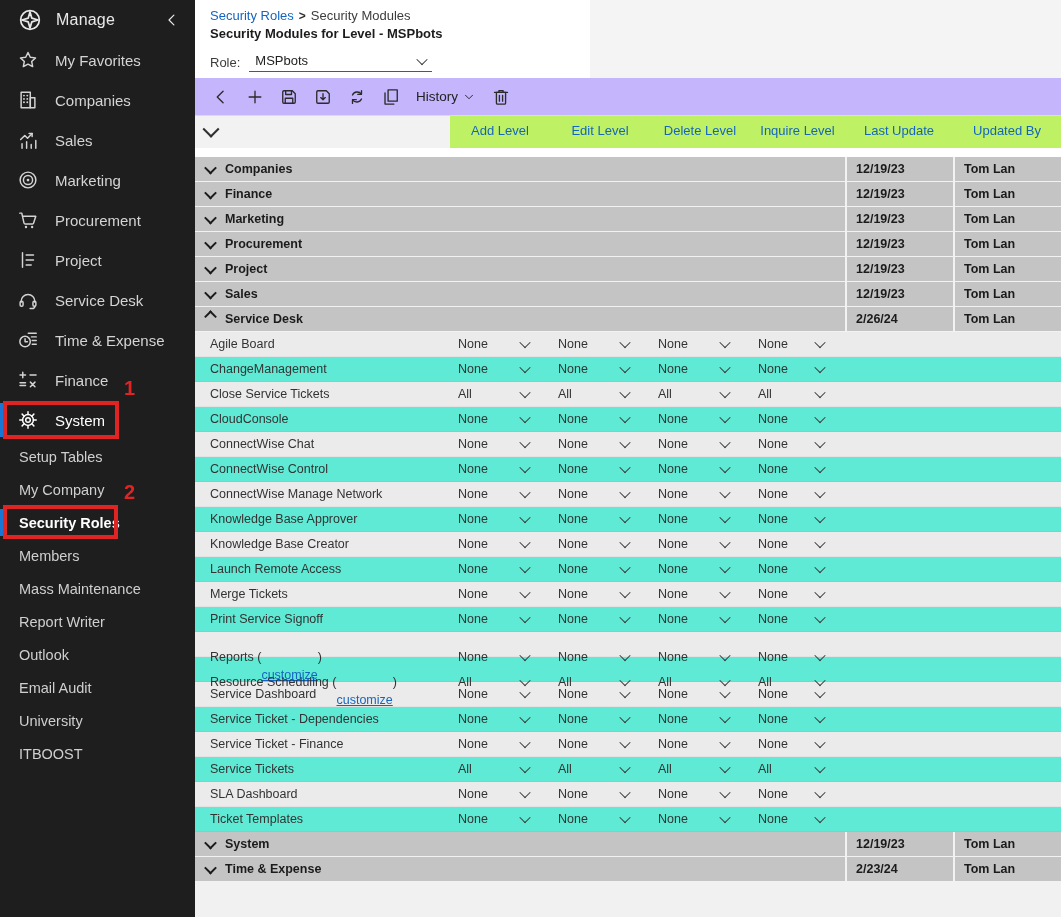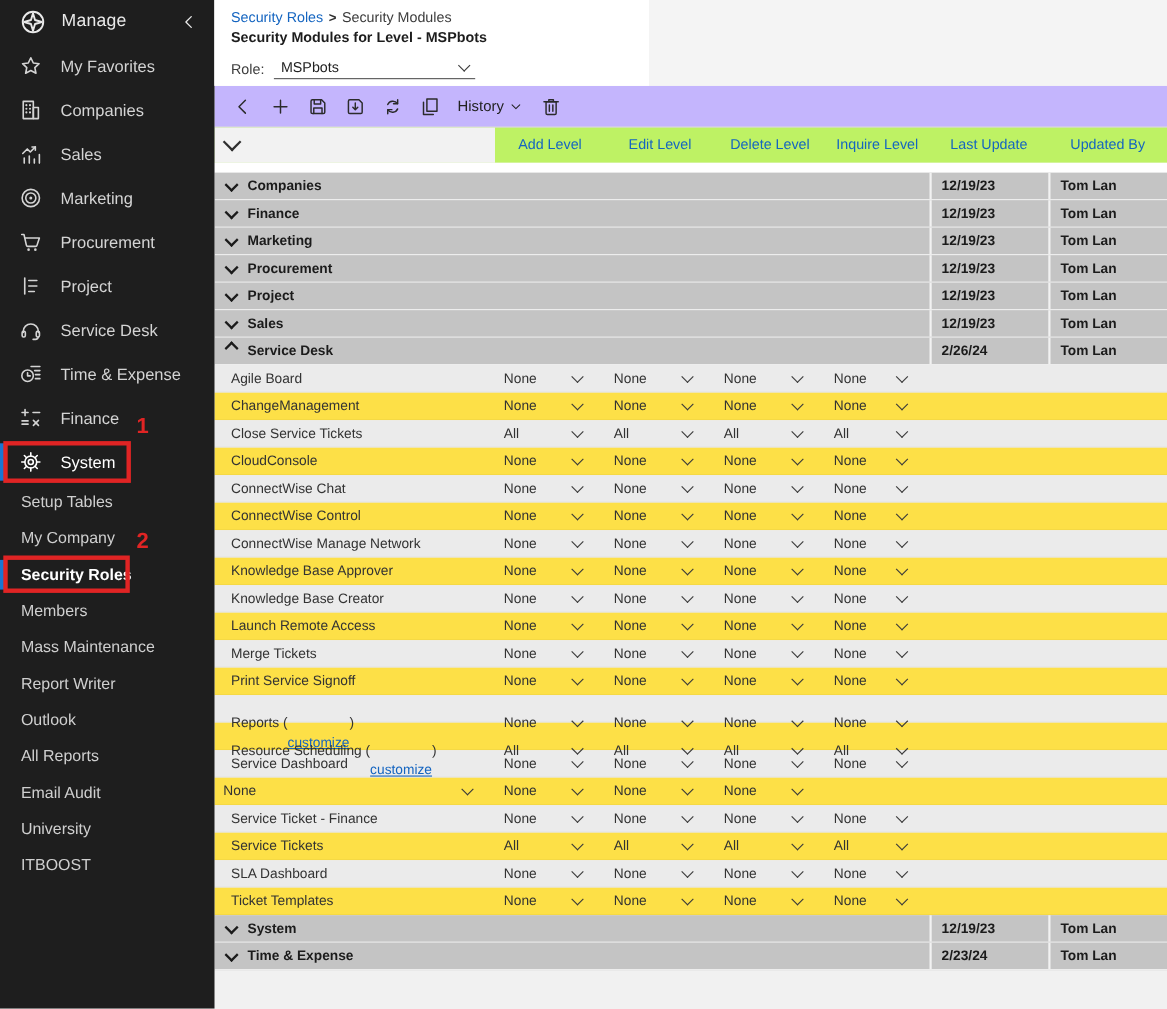--- a/index.html
+++ b/index.html
@@ -48,21 +48,21 @@
   .gh-first { background:#f2f2f2; display:flex; align-items:center; padding-left:10px; }
   .gh-cell { display:flex; align-items:flex-start; justify-content:center; padding-top:7px; color:var(--blue); font-size:13px; font-weight:500; }
   .grid-gap { height:9px; background:#fff; }
   .grid-body { flex:1; background:#f1f1f1; }
 
   .row { height:25px; display:grid; grid-template-columns:var(--cols); font-size:12.5px; }
   .row.group { background:#c4c4c4; border-bottom:1px solid #f2f2f2; color:#1b1b1b; }
   .g-name { grid-column:1 / 6; display:flex; align-items:center; gap:10px; padding-left:11px; font-weight:700; cursor:pointer; }
   .g-date { display:flex; align-items:center; padding-left:9px; border-left:2px solid #f2f2f2; font-weight:600; }
   .row.module.stripe { background:#ebebeb; }
-  .row.module { background:#fde047; color:#333; border-bottom:1px solid rgba(0,0,0,0.03); }
+  .row.module { background:#5eead4; color:#333; border-bottom:1px solid rgba(0,0,0,0.03); }
   .m-name { display:flex; align-items:center; padding-left:15px; }
   .m-name a { color:var(--blue); text-decoration:underline; cursor:pointer;margin-top:36px; }
   .lvl { display:flex; align-items:center; justify-content:space-between; padding:0 21px 0 8px; cursor:pointer; }
 
   
   .chev { width:8px; height:8px; border-left:1.8px solid #3a3a3a; border-bottom:1.8px solid #3a3a3a; transform:rotate(-45deg) translate(1px,-1px); }
   .gchev { width:9px; height:9px; border-left:2px solid #1b1b1b; border-bottom:2px solid #1b1b1b; transform:rotate(-45deg) translate(1px,-1px); flex:none; }
   .gchev.up { transform:rotate(135deg) translate(-2px,2px); }
   .bigchev { width:12px; height:12px; border-left:2px solid #2f2f2f; border-bottom:2px solid #2f2f2f; transform:rotate(-45deg) translate(2px,-2px); }
 </style>
@@ -174,23 +174,20 @@
       <div class="sb-sub-item">
         <span>Mass Maintenance</span>
       </div>
       <div class="sb-sub-item">
         <span>Report Writer</span>
       </div>
       <div class="sb-sub-item">
         <span>Outlook</span>
       </div>
       <div class="sb-sub-item">
-        <span>All Reports</span>
-      </div>
-      <div class="sb-sub-item">
         <span>Email Audit</span>
       </div>
       <div class="sb-sub-item">
         <span>University</span>
       </div>
       <div class="sb-sub-item">
         <span>ITBOOST</span>
       </div>
     </nav>
 
@@ -659,20 +656,21 @@
           <span class="chev"></span>
         </div>
         <div class="lvl">
           <span>None</span>
           <span class="chev"></span>
         </div>
         <div></div>
         <div></div>
       </div>
       <div class="row module">
+        <div class="m-name">Service Ticket - Dependencies</div>
         <div class="lvl">
           <span>None</span>
           <span class="chev"></span>
         </div>
         <div class="lvl">
           <span>None</span>
           <span class="chev"></span>
         </div>
         <div class="lvl">
           <span>None</span>

